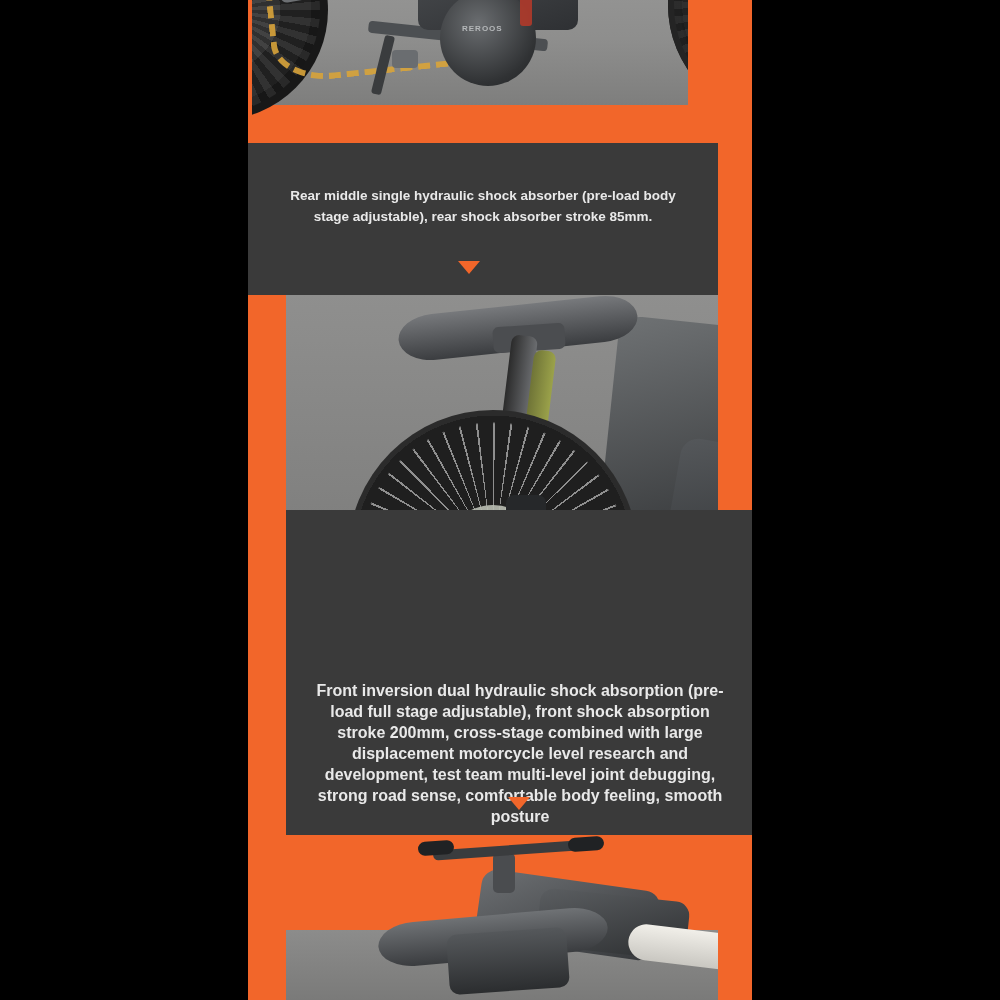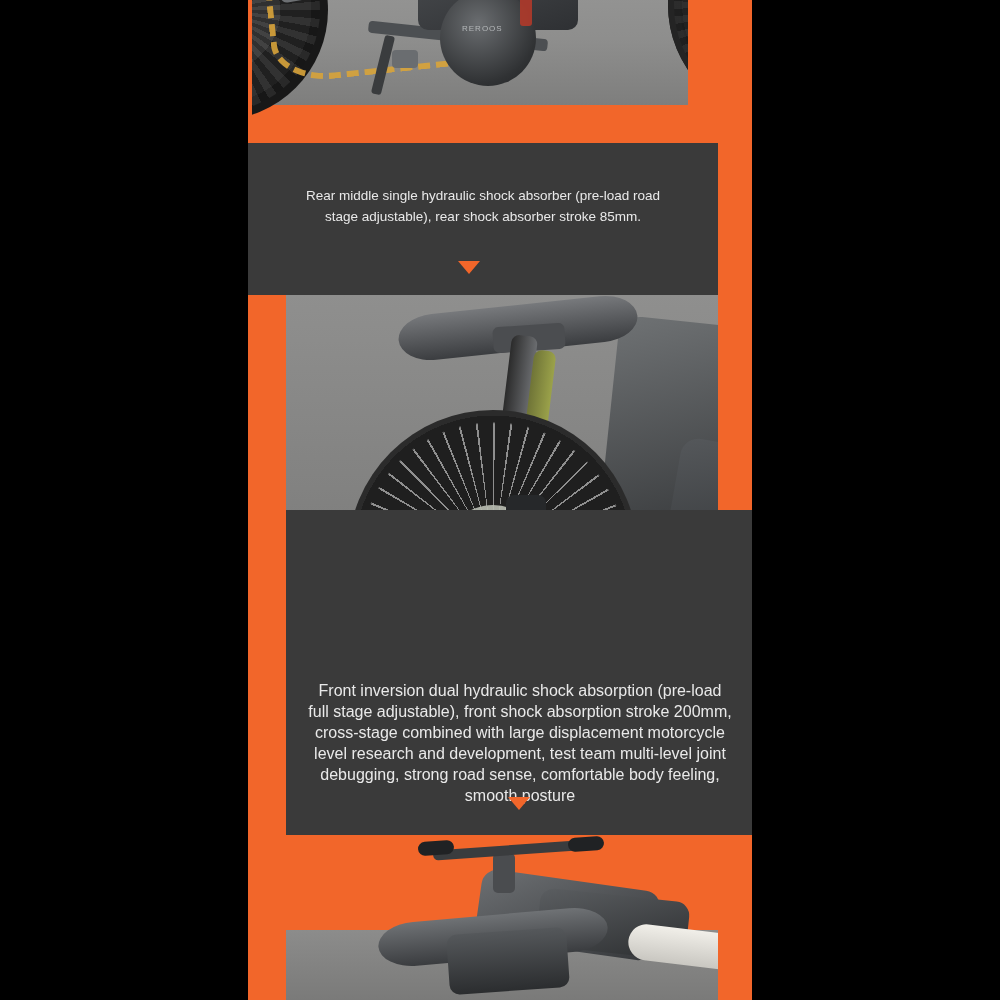--- a/index.html
+++ b/index.html
@@ -1,17 +1,17 @@
 <!DOCTYPE html>
 <html><head>
 <meta charset="utf-8">
 <style>
   html,body{margin:0;padding:0;background:#000;}
   body{width:1000px;height:1000px;overflow:hidden;font-family:"Liberation Sans",sans-serif;}
-  .stage{position:relative;width:1000px;height:1000px;background:#000;}
+  .stage{position:relative;width:1000px;height:1000px;background:#000;font-weight:bold;}
   .page{position:absolute;left:248px;top:0;width:504px;height:1000px;background:#f2662a;overflow:hidden;}
 
   
   .sec1{position:absolute;left:0;top:0;width:504px;height:295px;overflow:hidden;}
   .sec1 .photo{position:absolute;left:0;top:-60px;width:504px;height:360px;}
   
   .floorband{position:absolute;left:0;top:0;width:504px;height:165px;background:linear-gradient(180deg,#9a9a99 0%,#8e8e8d 60%,#7e7e7d 100%);}
   .sec1 .orangeRight{position:absolute;left:440px;top:0;width:64px;height:295px;background:#f2662a;}
   .sec1 .orangeLeft{position:absolute;left:0;top:0;width:4px;height:295px;background:#f2662a;}
 
@@ -114,21 +114,21 @@
         <div class="motorRound"></div>
         <div class="motorLabel">REROOS</div>
         <div class="redcap"></div>
         <div class="stand"></div>
         <div class="standFoot"></div>
 
         <div class="orangeRight"></div>
         <div class="orangeLeft"></div>
       </div>
       <div class="card1">
-        <div class="txt">Rear middle single hydraulic shock absorber (pre-load road stage adjustable), rear shock absorber stroke 85mm.</div>
+        <div class="txt">Rear middle single hydraulic shock absorber (pre-load body stage adjustable), rear shock absorber stroke 85mm.</div>
         <div class="arrowWrap">
             <div class="arrow"></div>
           </div>
       </div>
     </div>
 
     <div class="sec2">
       <div>
         <div class="greyfloor2"></div>
         <div class="bodyPanel"></div>

